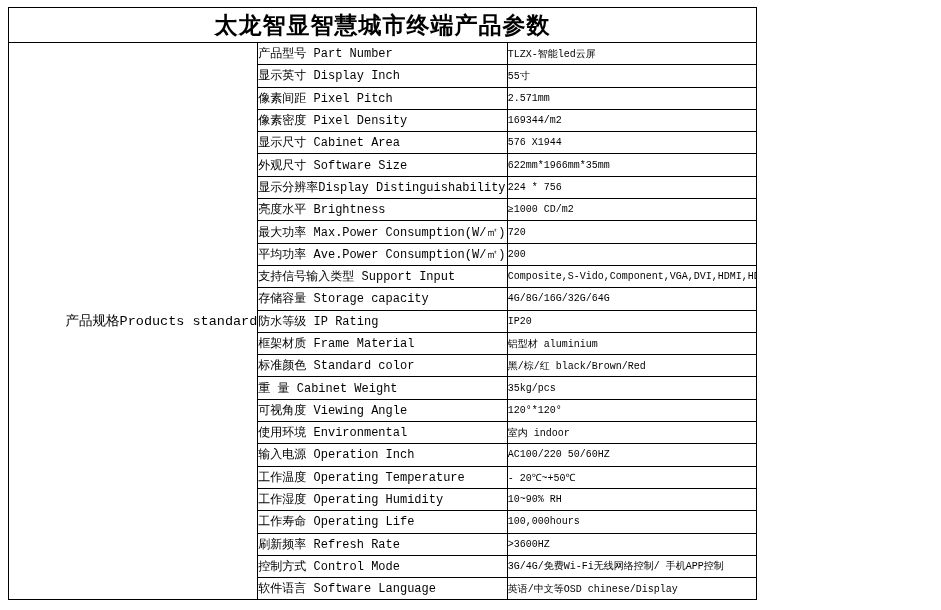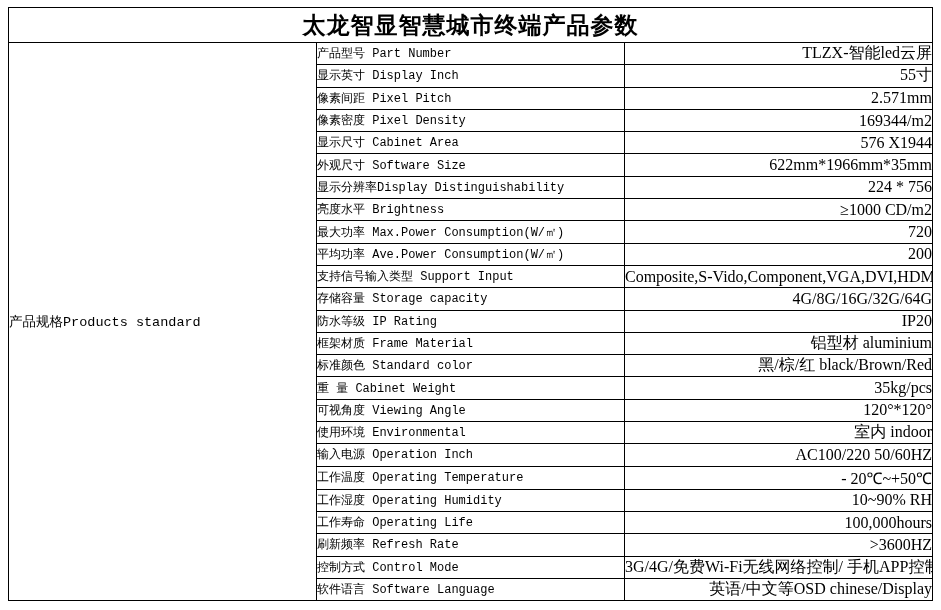--- a/index.html
+++ b/index.html
@@ -15,61 +15,61 @@
     overflow: hidden;
   }
   .sheet {
     width: 941px;
     height: 610px;
     position: relative;
     box-sizing: border-box;
   }
   table.spec {
     border-collapse: collapse;
-    width: 925px;
+    width: 749px;
     margin: 7px 0 0 8px;
     table-layout: fixed;
   }
   table.spec td, table.spec th {
     border: 1px solid #000000;
     padding: 0;
     vertical-align: middle;
   }
   .title-cell {
     text-align: center;
     font-size: 23px;
     font-weight: bold;
     font-family: "Liberation Serif", "DejaVu Serif", serif;
     height: 34px;
     letter-spacing: 1px;
   }
   .side-cell {
     width: 188px;
-    text-align: left;
+    text-align: right;
     font-size: 13.5px;
     font-family: "Liberation Mono", "DejaVu Sans Mono", monospace;
     padding-left: 2px;
     vertical-align: middle;
     white-space: nowrap;
     overflow: hidden;
   }
   .label-cell {
     width: 297px;
     font-size: 12px;
     font-family: "Liberation Mono", "DejaVu Sans Mono", monospace;
     padding-left: 4px;
     height: 21.3px;
     white-space: nowrap;
     overflow: hidden;
     letter-spacing: 0px;
   }
   .value-cell {
-    text-align: right;
-    font-size: 16px;
-    font-family: Liberation Serif, serif;
+    text-align: left;
+    font-size: 10px;
+    font-family: Liberation Mono, monospace;
     height: 21.3px;
     white-space: nowrap;
     overflow: hidden;
   }
 </style>
 </head>
 <body>
 
 <div class="sheet">
   <table class="spec">

